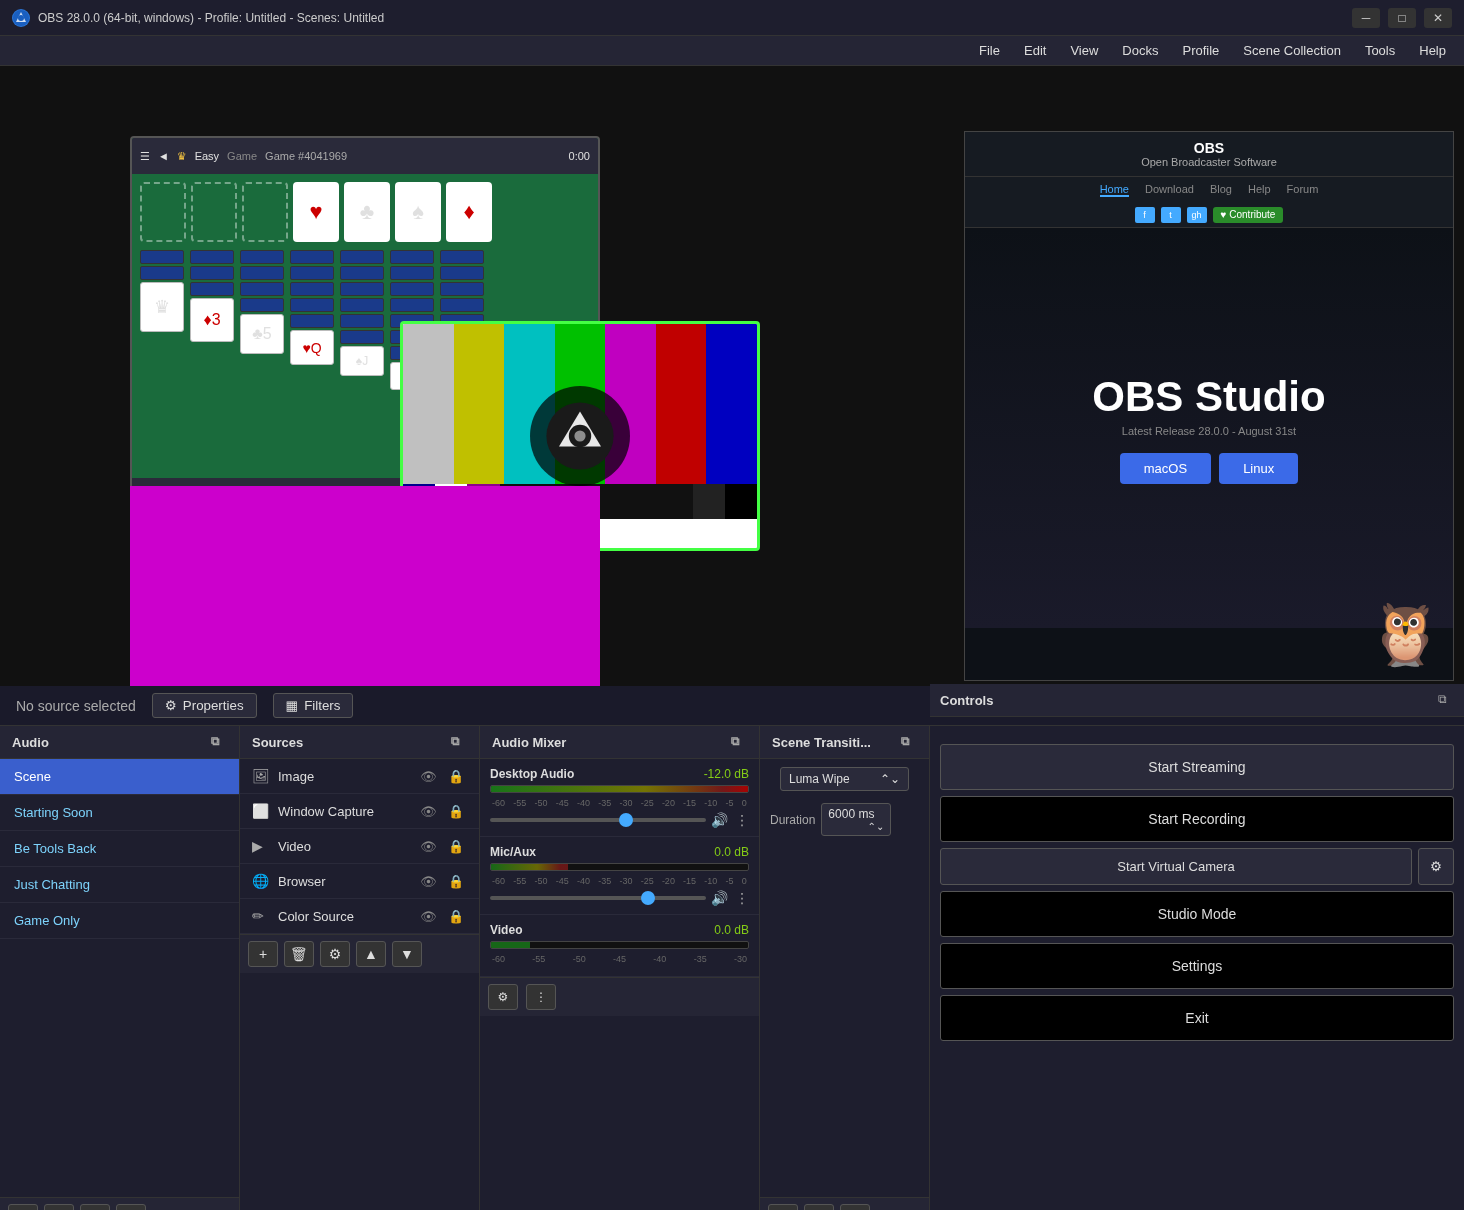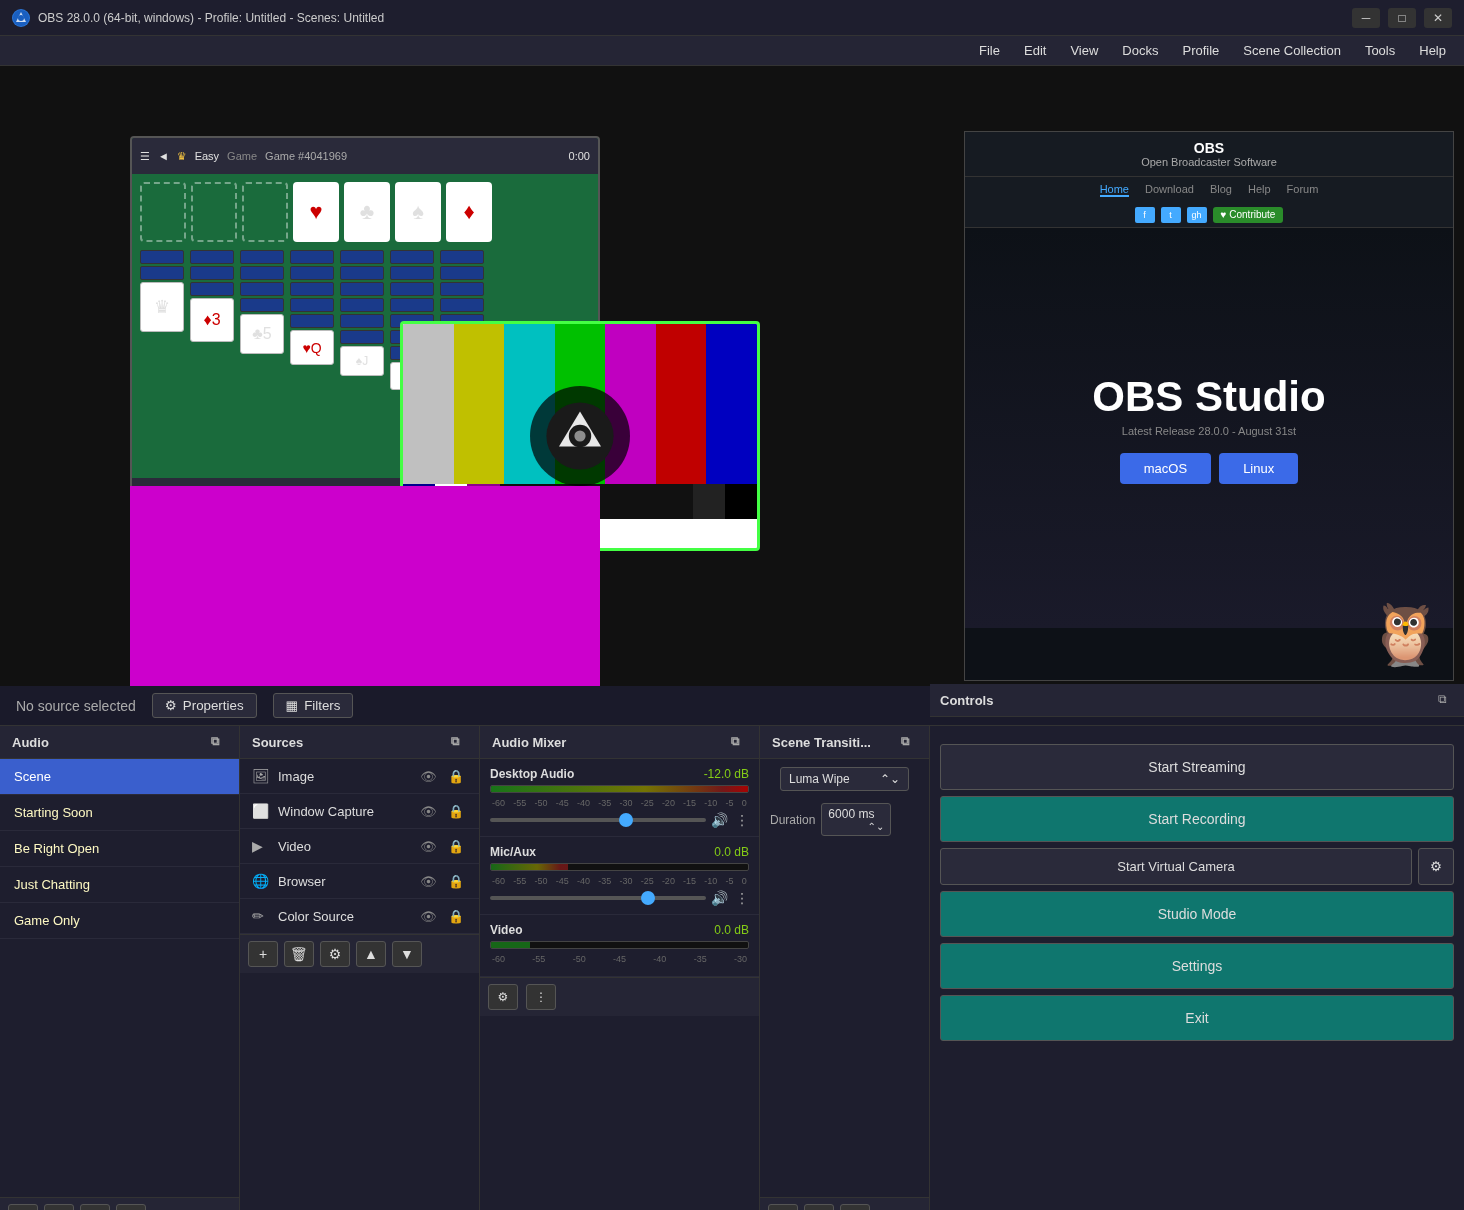--- a/index.html
+++ b/index.html
@@ -269,21 +269,21 @@
       color: #aaa;
       font-size: 12px;
     }
     .scene-list {
       flex: 1;
       overflow-y: auto;
     }
     .scene-item {
       padding: 10px 14px;
       cursor: pointer;
-      color: #fef9c3;
+      color: #7dd3fc;
       border-bottom: 1px solid #2a2a3a;
     }
     .scene-item.active {
       background: #3a5fcd;
       color: #fff;
     }
     .panel-toolbar {
       display: flex;
       padding: 6px 8px;
       gap: 6px;
@@ -444,21 +444,21 @@
     .panel-controls {
       flex: 1;
       display: flex;
       flex-direction: column;
       padding: 10px;
       gap: 6px;
     }
     .ctrl-btn {
       width: 100%;
       padding: 14px 10px;
-      background: #0f766e;
+      background: #000000;
       border: 1px solid #555;
       color: #ddd;
       cursor: pointer;
       border-radius: 3px;
       font-size: 14px;
       text-align: center;
     }
     .ctrl-btn-start-stream {
       background: #2a2a3a;
       border-color: #555;
@@ -711,21 +711,21 @@
       <span class="panel-header-icon">⧉</span>
     </div>
     <div class="scene-list">
       <div class="scene-item active">
         <span>Scene</span>
       </div>
       <div class="scene-item">
         <span>Starting Soon</span>
       </div>
       <div class="scene-item">
-        <span>Be Right Open</span>
+        <span>Be Tools Back</span>
       </div>
       <div class="scene-item">
         <span>Just Chatting</span>
       </div>
       <div class="scene-item">
         <span>Game Only</span>
       </div>
     </div>
     <div class="panel-toolbar">
       <button class="tool-btn">+</button>

